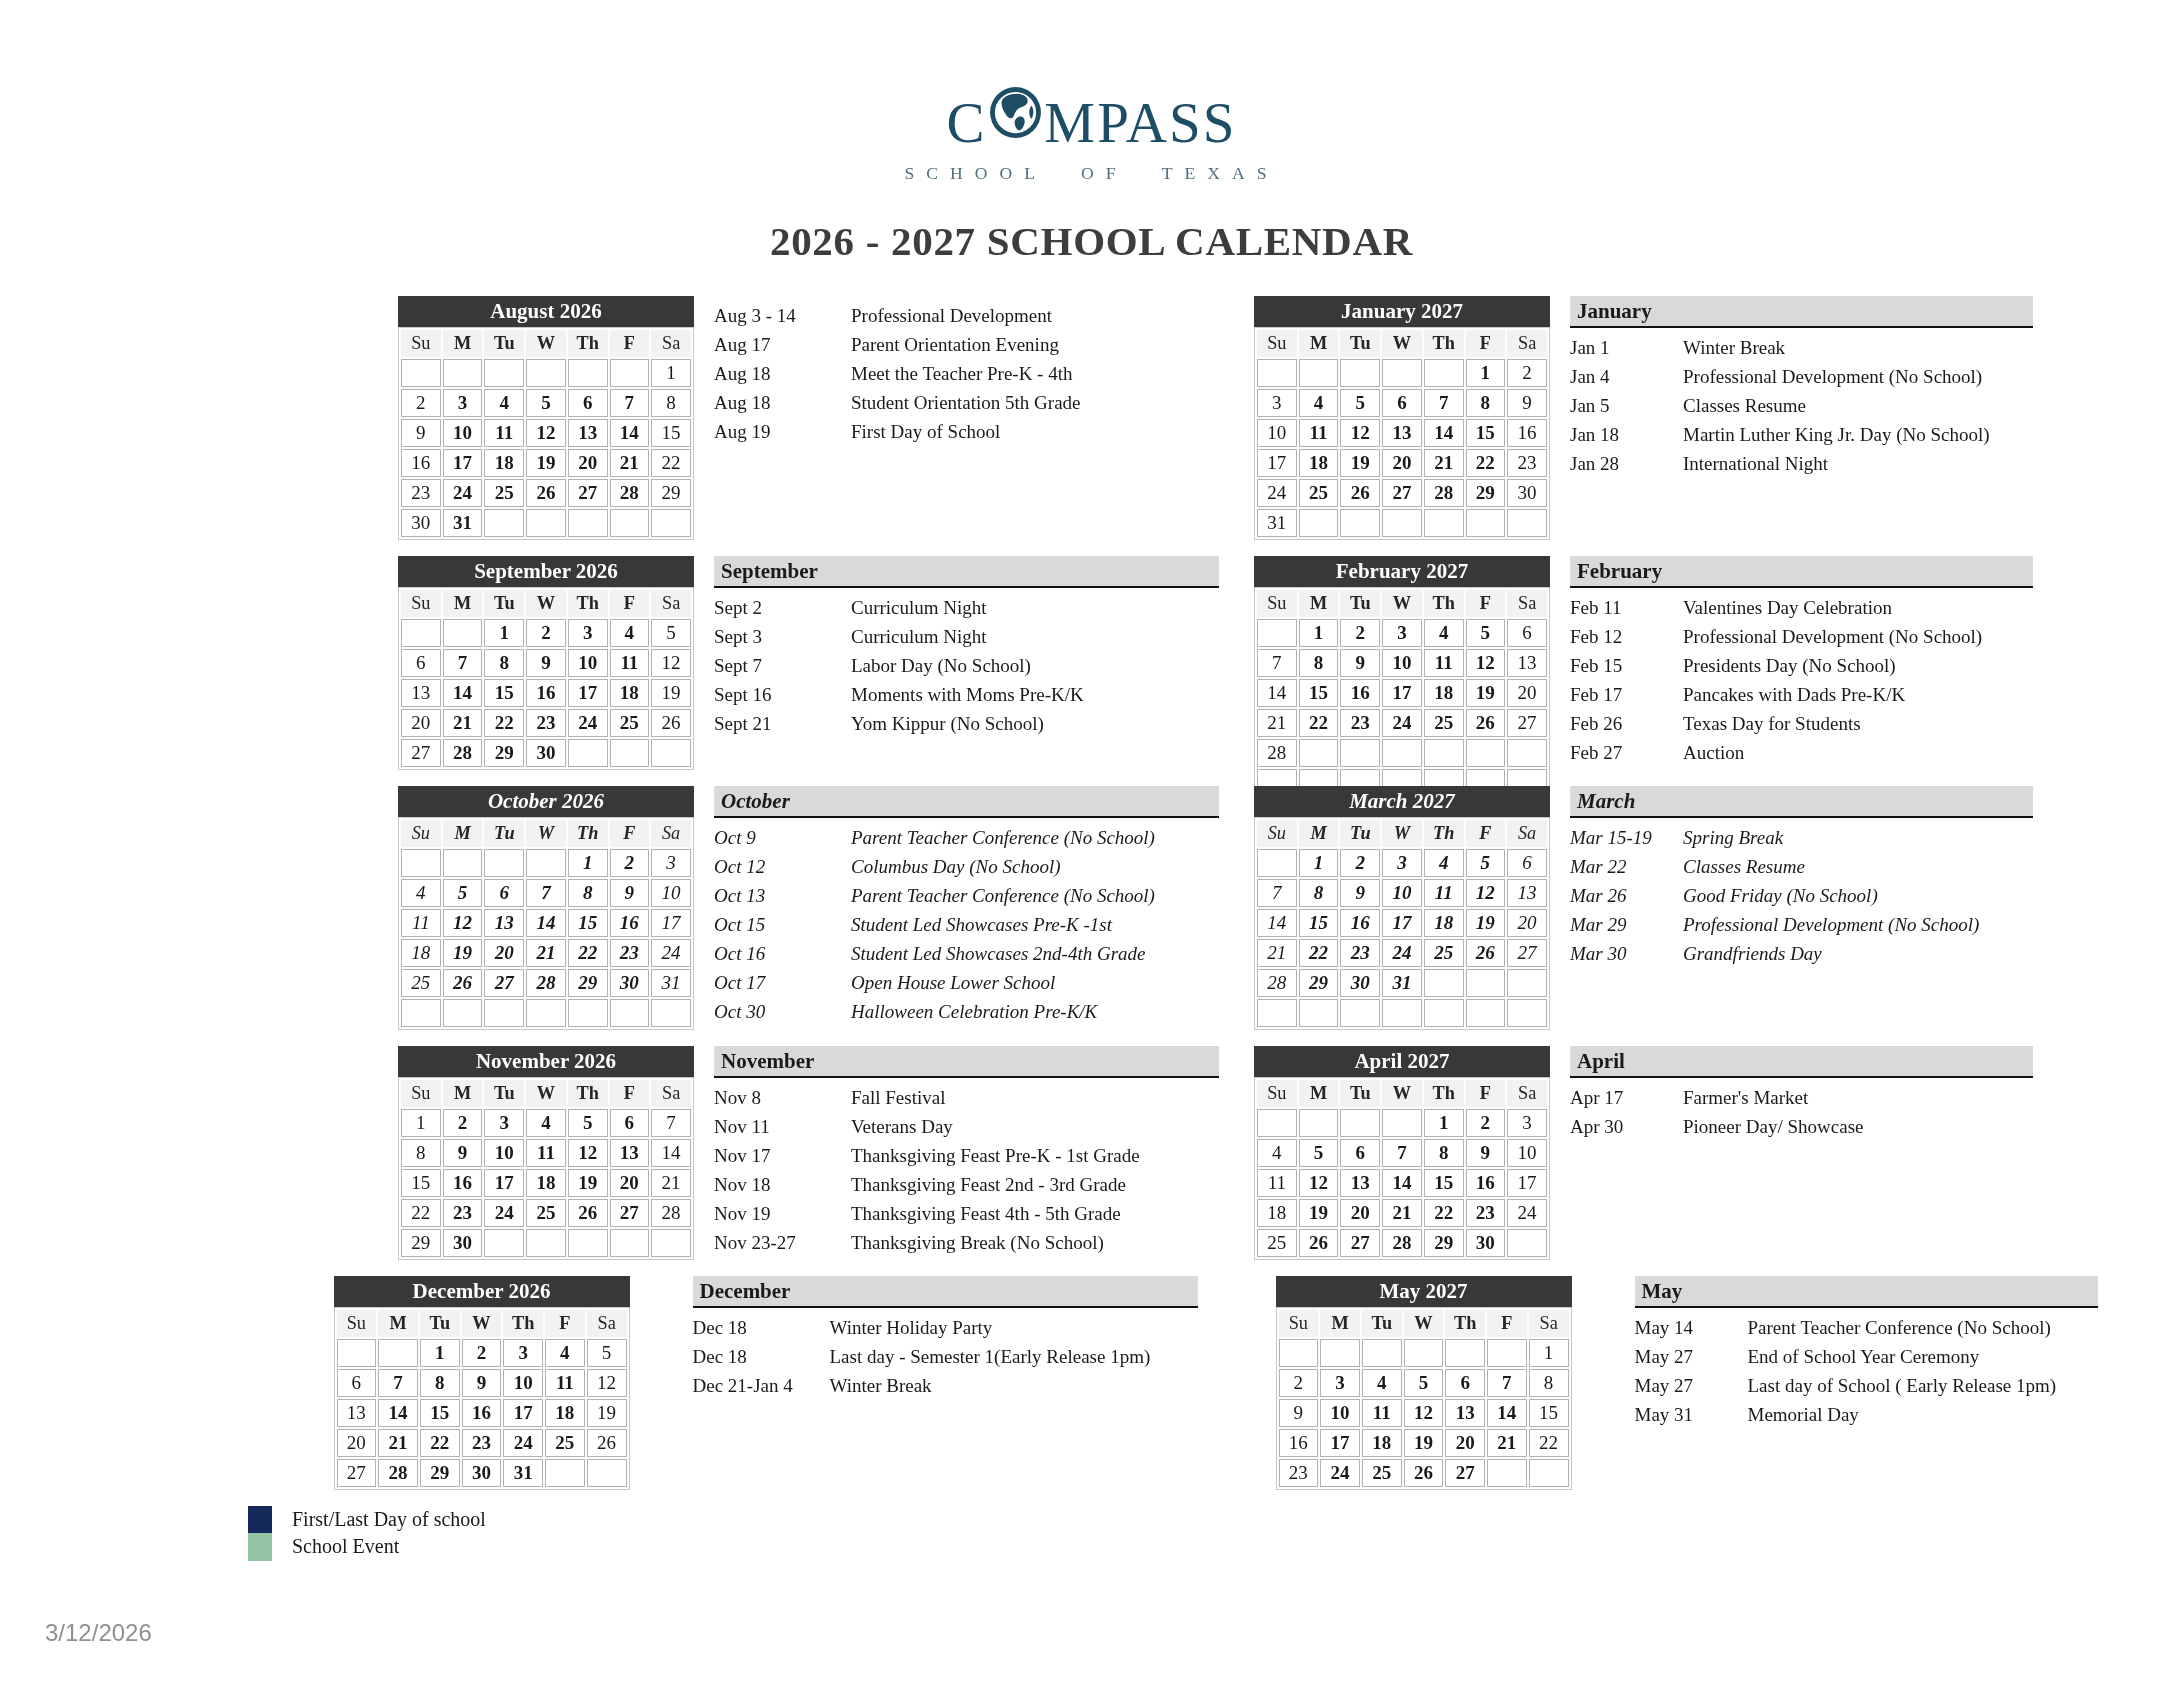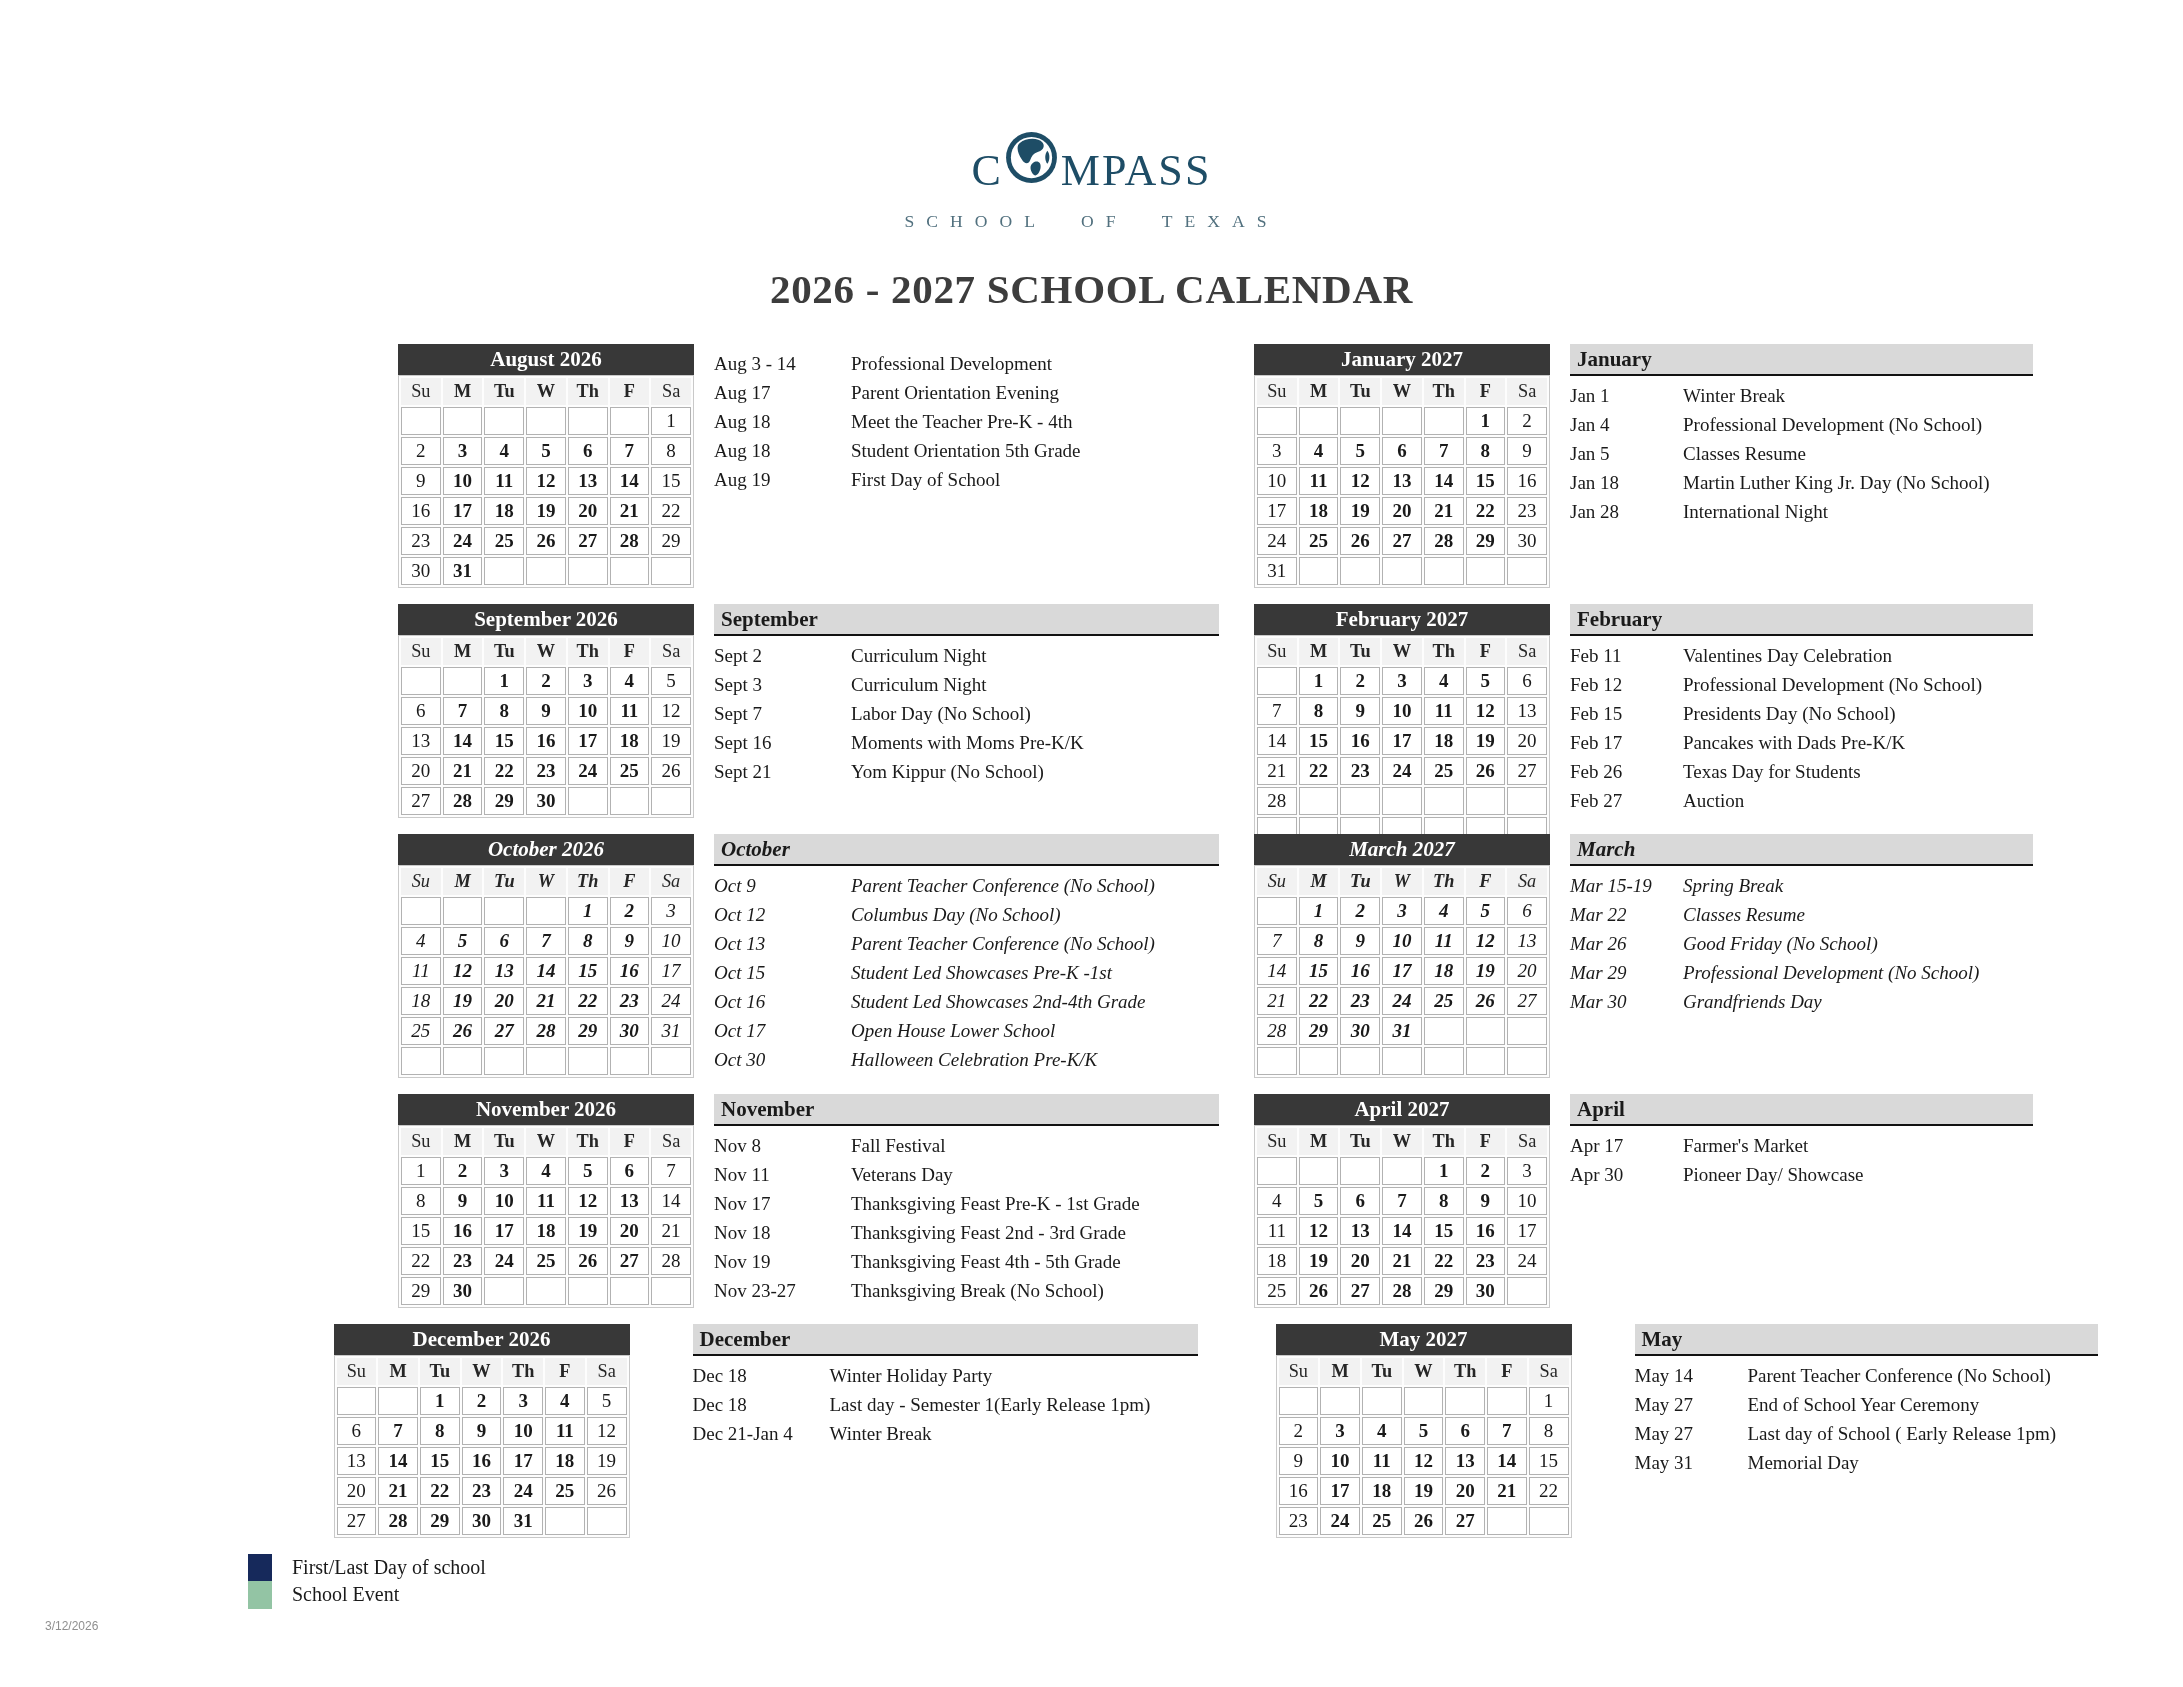--- a/index.html
+++ b/index.html
@@ -1,21 +1,21 @@
 <!DOCTYPE html>
 <html style="font-size:11.3px"><head>
 <meta charset="utf-8">
 <style>
   html,body{margin:0;padding:0;background:#ffffff;}
   body{width:2183px;height:1687px;position:relative;overflow:hidden;
        font-family:"Liberation Serif","DejaVu Serif",serif;color:#1a1a1a;}
 
   
   .header{padding-top:82px;text-align:center;}
-  .logo{color:#1E4D66;font-size:44px;letter-spacing:2.1px;line-height:70px;height:77px;margin-top:48px;}
+  .logo{color:#1E4D66;font-size:57px;letter-spacing:2.1px;line-height:70px;height:77px;}
   .logo .lg-txt{vertical-align:middle;}
   .globe{display:inline-block;width:55px;height:55px;vertical-align:-4.2px;margin:0 1.4px;}
   .logo-sub{margin-top:4.2px;color:#51707e;font-size:17.6px;letter-spacing:12px;word-spacing:18.3px;height:22.5px;}
   .page-title{margin:31px 0 0 0;font-size:41px;font-weight:700;color:#3d3d3d;letter-spacing:0.7px;}
 
   
   #calendar-grid{margin:31px 0 0 248px;}
   .band-row{display:flex;align-items:flex-start;margin-bottom:26px;justify-content:center;}
   .cal-col{width:296px;flex:0 0 auto;}
   .cal-col.right{margin-left:35px;}
@@ -50,21 +50,21 @@
   .legend{margin:14px 0 0 248px;}
   .legend-row{display:flex;align-items:stretch;height:27.5px;}
   .legend-swatch{width:24px;flex:0 0 24px;}
   .sw-ns{background:#8FB9E0;}
   .sw-fl{background:#16295B;}
   .sw-ev{background:#93C4A4;}
   .legend-label{padding-left:20px;font-size:20px;line-height:27.5px;}
 
   .footer-date{position:absolute;left:45px;top:1619px;
                font-family:"Liberation Sans","DejaVu Sans",sans-serif;
-               font-size:12px;color:#8f8f8f;text-align:right;}
+               font-size:24px;color:#8f8f8f;text-align:right;}
 </style>
 </head>
 <body>
 
 <div class="page">
 
   <div class="header">
     <div class="logo">
       <span class="lg-txt">C</span><span class="globe"><svg viewBox="0 0 80 80" width="55" height="55">
           <circle cx="40" cy="40" r="37" fill="#1E4D66"></circle>

